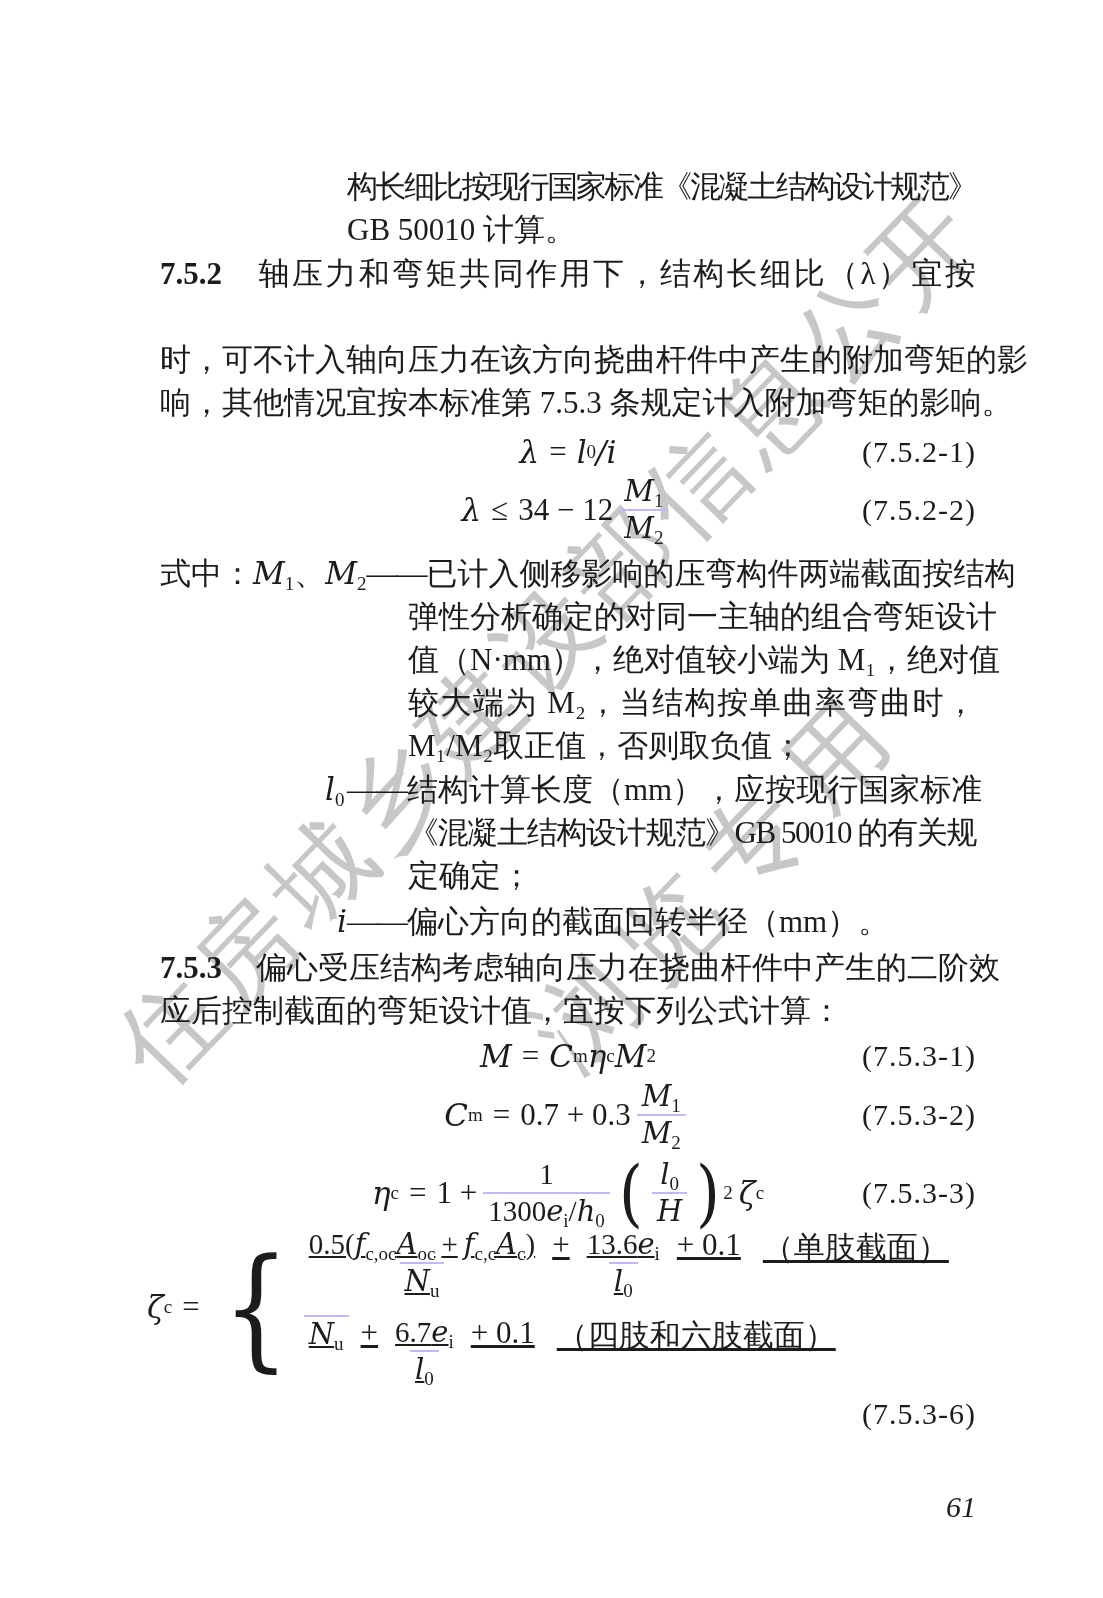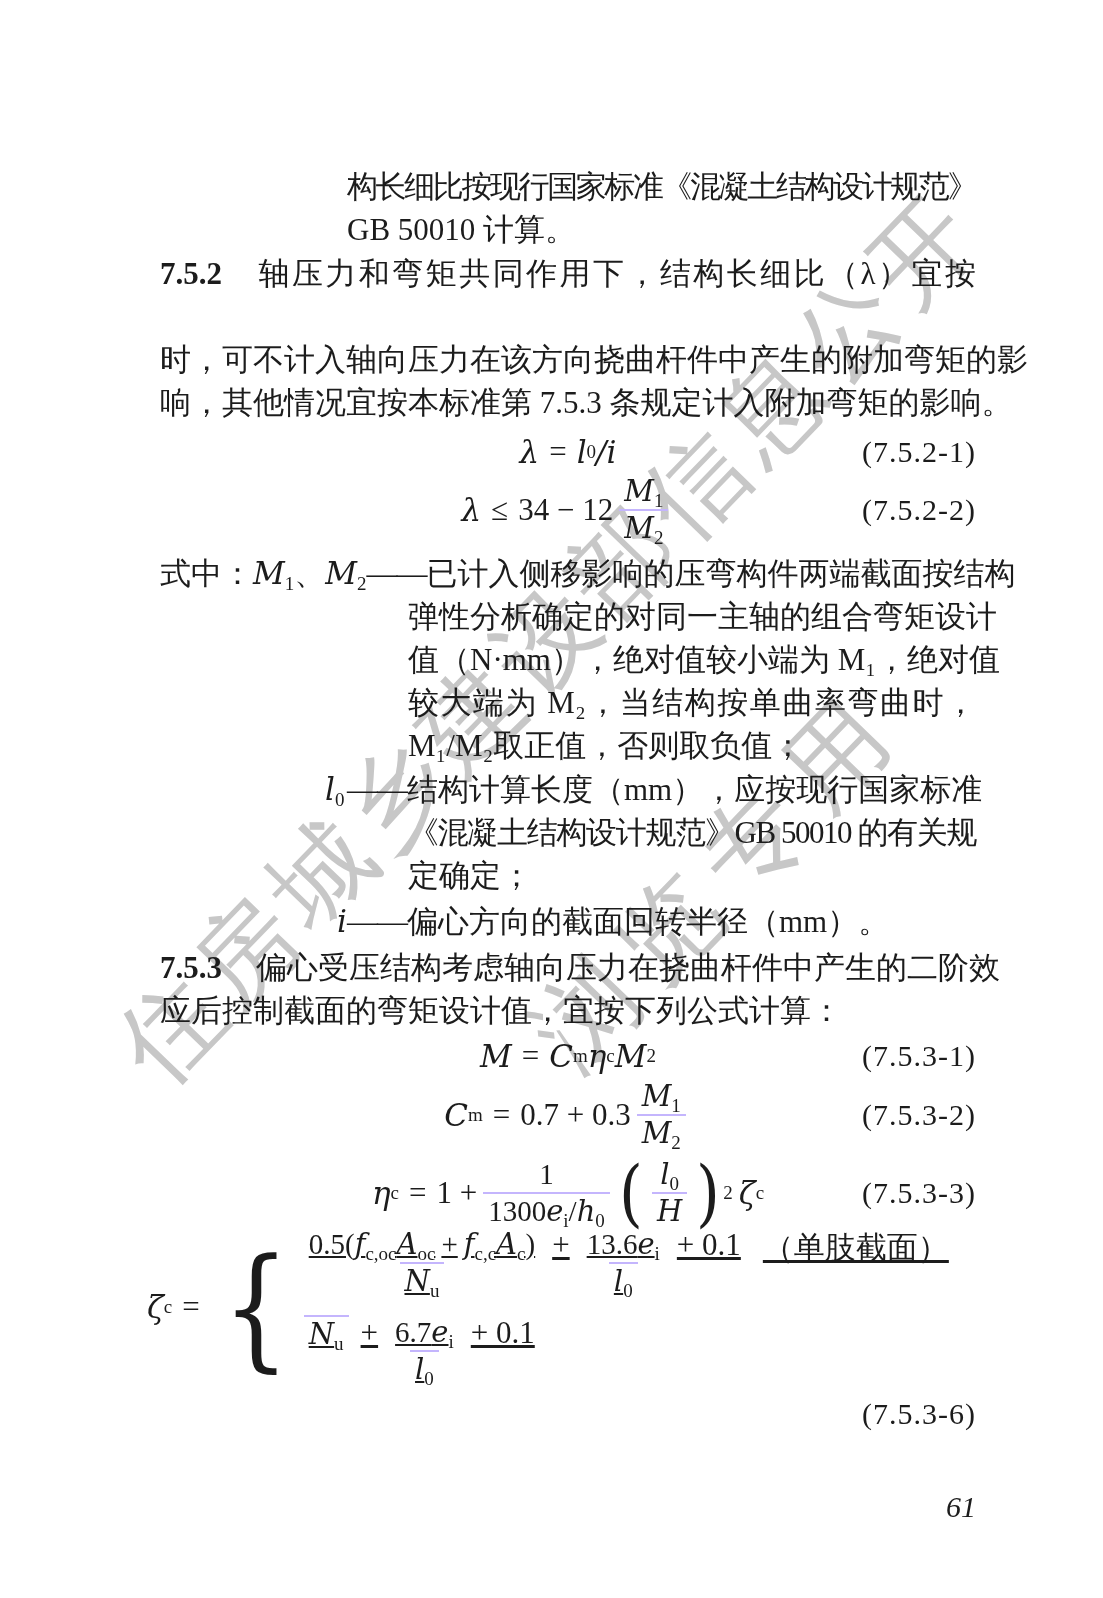--- a/index.html
+++ b/index.html
@@ -222,20 +222,21 @@
       <span class="case">
         <span class="frac">
           <span class="dn"><span class="v">N</span><sub class="s">u</sub></span>
         </span>
         <span class="opn">+</span>
         <span class="frac">
           <span class="nu"><span>6.7</span><span class="v">e</span><sub class="s">i</sub></span>
           <span class="dn"><span class="v">l</span><sub class="s">0</sub></span>
         </span>
         <span class="opn">+ 0.1</span>
+        <span class="note">（四肢和六肢截面）</span>
       </span>
     </span>
   </div>
 
   <div class="ln" style="top:1392px;text-align:right;letter-spacing:1px;font-size:30px;">(7.5.3-6)</div>
 
 
   <div class="pageno">61</div>
 
 </div>

